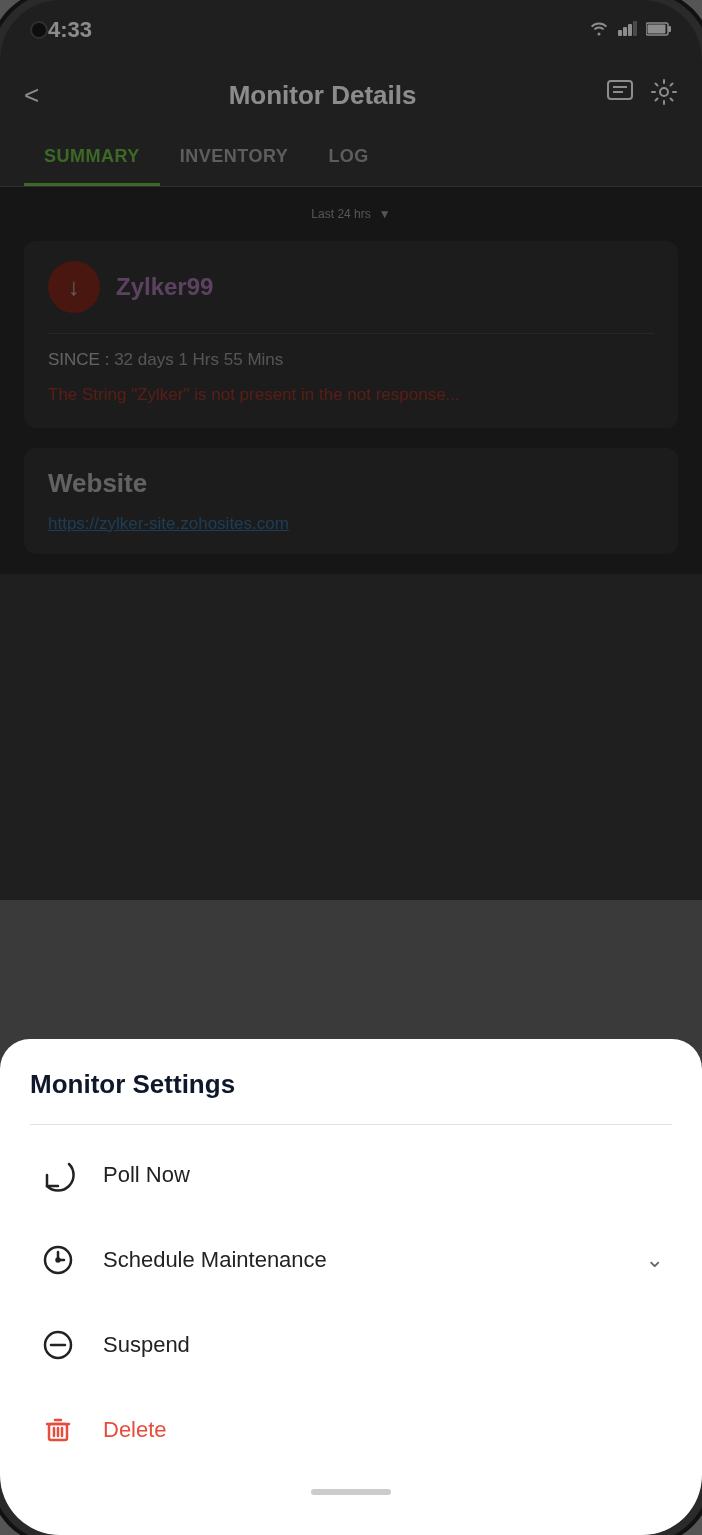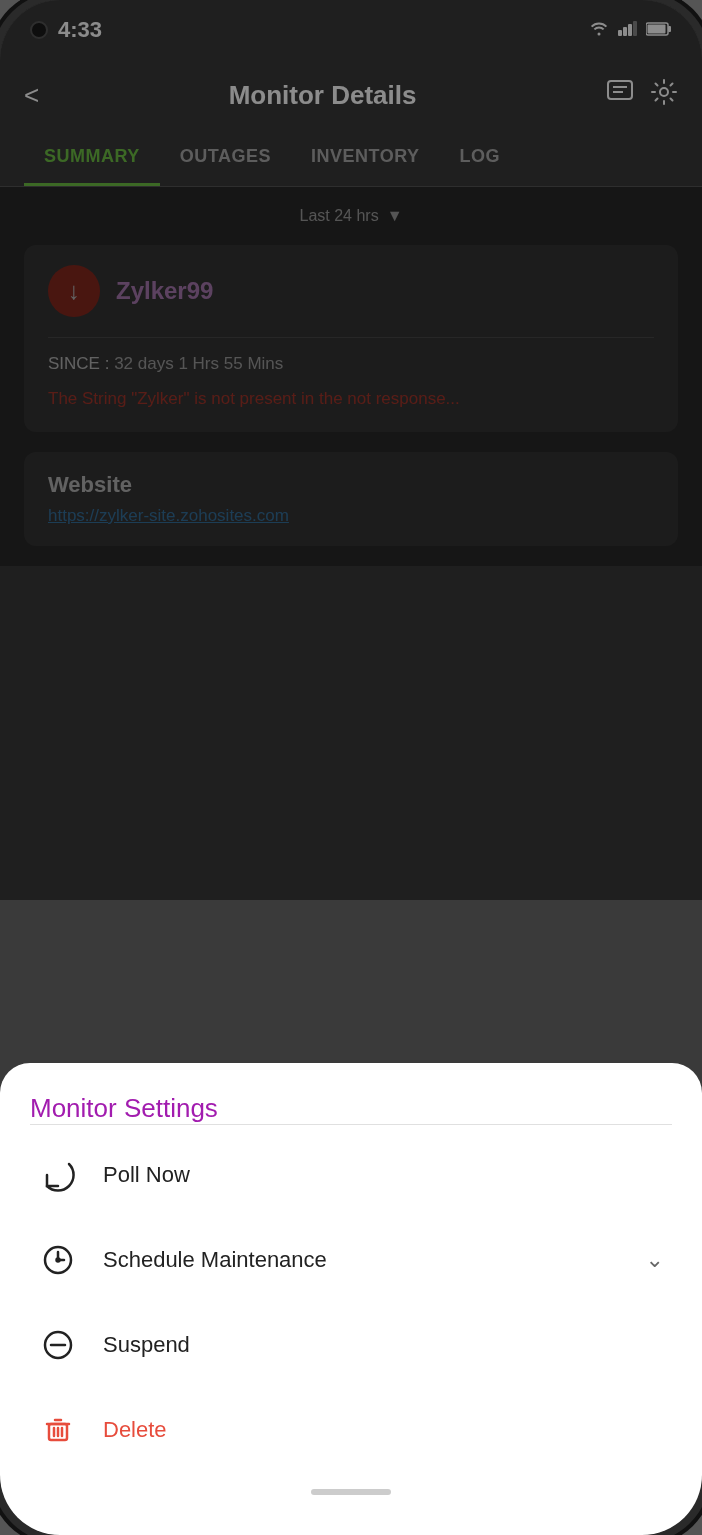--- a/index.html
+++ b/index.html
@@ -38,21 +38,21 @@
       display: flex;
       align-items: center;
       justify-content: space-between;
       padding: 0 30px;
       position: relative;
     }
 
     .status-bar-left {
       display: flex;
       align-items: center;
-      gap: 10px;
+      gap: 0;
     }
 
     .camera-dot {
       width: 18px;
       height: 18px;
       background: #1a1a1a;
       border-radius: 50%;
       border: 2px solid #555;
     }
 
@@ -140,21 +140,21 @@
     .time-filter {
       display: flex;
       justify-content: center;
       margin-bottom: 20px;
     }
 
     .time-filter-btn {
       background: transparent;
       border: none;
       color: #ddd;
-      font-size: 16px;
+      font-size: 12px;
       display: flex;
       align-items: flex-start;
       gap: 8px;
       cursor: pointer;
     }
 
     .monitor-card {
       background: #4a4a4a;
       border-radius: 12px;
       padding: 20px 24px;
@@ -209,24 +209,24 @@
       line-height: 1.5;
     }
 
     .website-card {
       background: #4a4a4a;
       border-radius: 12px;
       padding: 20px 24px;
     }
 
     .website-label {
-      font-size: 22px;
+      font-size: 26px;
       font-weight: 700;
       color: #fff;
-      margin-bottom: 8px;
+      margin-bottom: 15px;
     }
 
     .website-url {
       font-size: 17px;
       color: #4a9edd;
       text-decoration: underline;
     }
 
     
     .bottom-sheet {
@@ -235,22 +235,23 @@
       left: 0;
       right: 0;
       background: #fff;
       border-radius: 30px 30px 0 0;
       padding: 30px 30px 40px;
       z-index: 10;
     }
 
     .sheet-title {
       font-size: 26px;
-      font-weight: 400;
-      color: #a21caf;
+      font-weight: 700;
+      color: #0f172a;
+      margin-bottom: 24px;
     }
 
     .sheet-divider {
       height: 1px;
       background: #e0e0e0;
       margin-bottom: 8px;
     }
 
     .sheet-item {
       display: flex;
@@ -359,21 +360,20 @@
           <svg width="28" height="28" viewBox="0 0 28 28" fill="none" stroke="white" stroke-width="2">
             <circle cx="14" cy="14" r="4" stroke="white" stroke-width="2" fill="none"></circle>
             <path d="M14 2v3M14 23v3M2 14h3M23 14h3M5.5 5.5l2 2M20.5 20.5l2 2M5.5 22.5l2-2M20.5 7.5l2-2" stroke="white" stroke-width="2" stroke-linecap="round"></path>
           </svg>
         </span>
       </div>
     </div>
 
     <div class="tab-bar">
       <span class="tab-item active">SUMMARY</span>
-      <span class="tab-item">OUTAGES</span>
       <span class="tab-item">INVENTORY</span>
       <span class="tab-item">LOG</span>
     </div>
 
     <div class="main-content">
       <div class="time-filter">
         <button class="time-filter-btn">
           <span>Last 24 hrs</span>
           <span>▼</span>
         </button>

